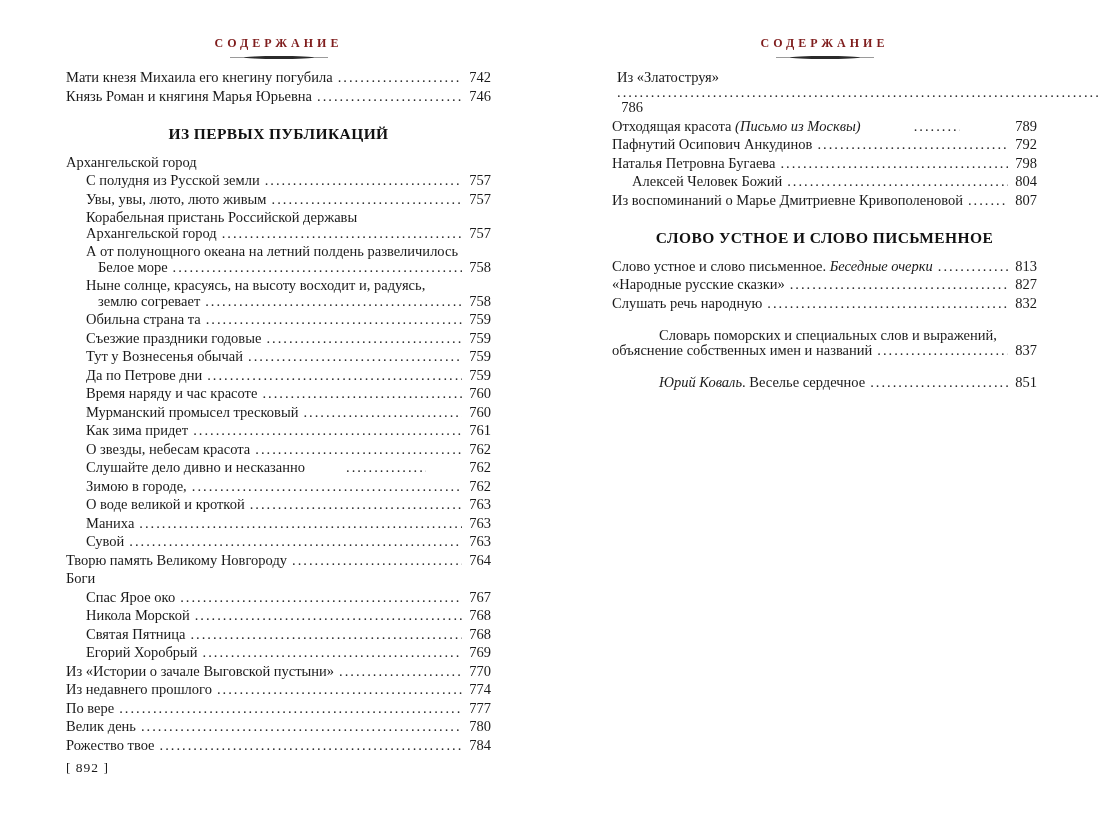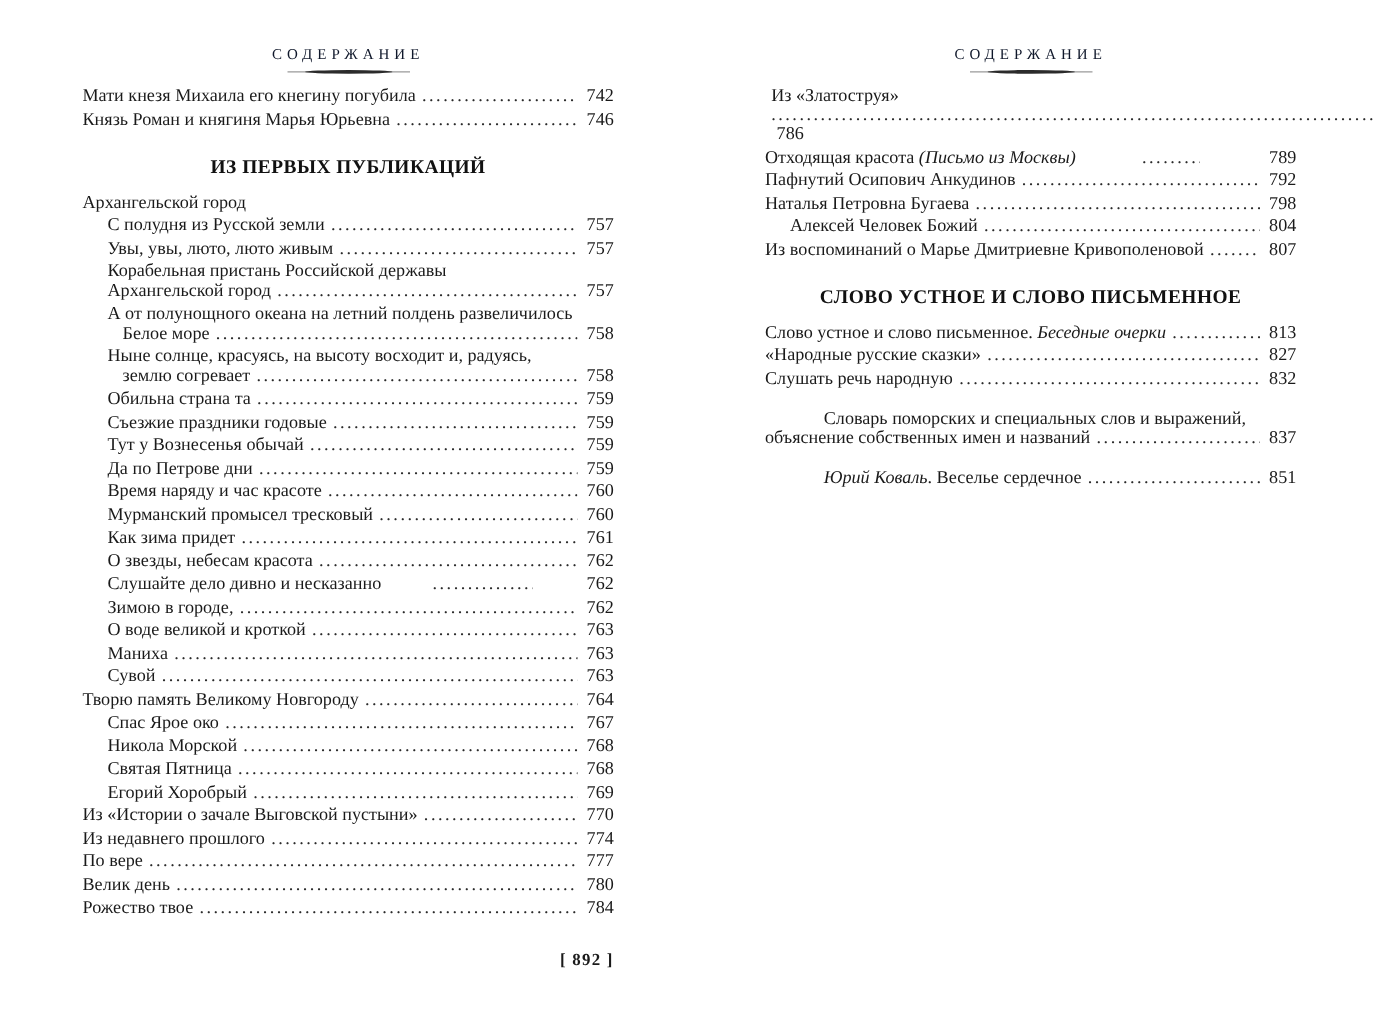--- a/index.html
+++ b/index.html
@@ -7,22 +7,22 @@
     position:relative; width:1100px; height:825px; background:#ffffff;
     font-family:"Liberation Serif","DejaVu Serif",serif; color:#1a1a1a;
     overflow:hidden;
   }
   .page { position:absolute; top:0; width:425px; }
   .page.left  { left:66px; }
   .page.right { left:612px; }
 
   .page-header {
     margin-top:36px; text-align:center;
-    font-size:12px; font-weight:normal; letter-spacing:4px;
-    color:#0f172a;
+    font-size:12px; font-weight:bold; letter-spacing:4px;
+    color:#7f1d1d;
   }
   .header-rule { width:98px; height:3px; margin:5px auto 0; position:relative; }
   .header-rule::before {
     content:""; position:absolute; left:0; right:0; top:1px; height:1px; background:#9a9a9a;
   }
   .header-rule::after {
     content:""; position:absolute; left:14px; right:14px; top:0; height:3px;
     background:#2b2b2b; border-radius:50% / 50%;
   }
 
@@ -43,21 +43,21 @@
   .txt { white-space:nowrap; }
   .txt i { font-style:italic; }
   .dots {
     flex:1 1 auto; min-width:10px; overflow:hidden; white-space:nowrap;
     letter-spacing:2px; margin:0 3px 0 5px; color:#2a2a2a;
   }
   .pg { white-space:nowrap; min-width:26px; text-align:right; }
 
   .folio {
     position:absolute; top:760px; left:0; width:100%;
-    text-align:right; font-weight:bold; font-size:13.5px; letter-spacing:1px;
+    text-align:left; font-weight:normal; font-size:13.5px; letter-spacing:1px;
   }
 </style>
 </head>
 <body>
 
 <div class="spread">
 
   <div class="page left">
     <div class="page-header">СОДЕРЖАНИЕ</div>
     <div class="header-rule"></div>
@@ -172,20 +172,23 @@
         </div>
         <div class="line" style="padding-left: 20px;">
           <span class="txt"><span>Сувой</span></span>
           <span class="dots">..................................................................................................................................</span>
           <span class="pg">763</span>
         </div>
         <div class="line" style="padding-left: 0px;">
           <span class="txt"><span>Творю память Великому Новгороду</span></span>
           <span class="dots">..................................................................................................................................</span>
           <span class="pg">764</span>
+        </div>
+        <div class="line" style="padding-left: 0px;">
+          <span class="txt"><span>Боги</span></span>
         </div>
         <div class="line" style="padding-left: 20px;">
           <span class="txt"><span>Спас Ярое око</span></span>
           <span class="dots">..................................................................................................................................</span>
           <span class="pg">767</span>
         </div>
         <div class="line" style="padding-left: 20px;">
           <span class="txt"><span>Никола Морской</span></span>
           <span class="dots">..................................................................................................................................</span>
           <span class="pg">768</span>

